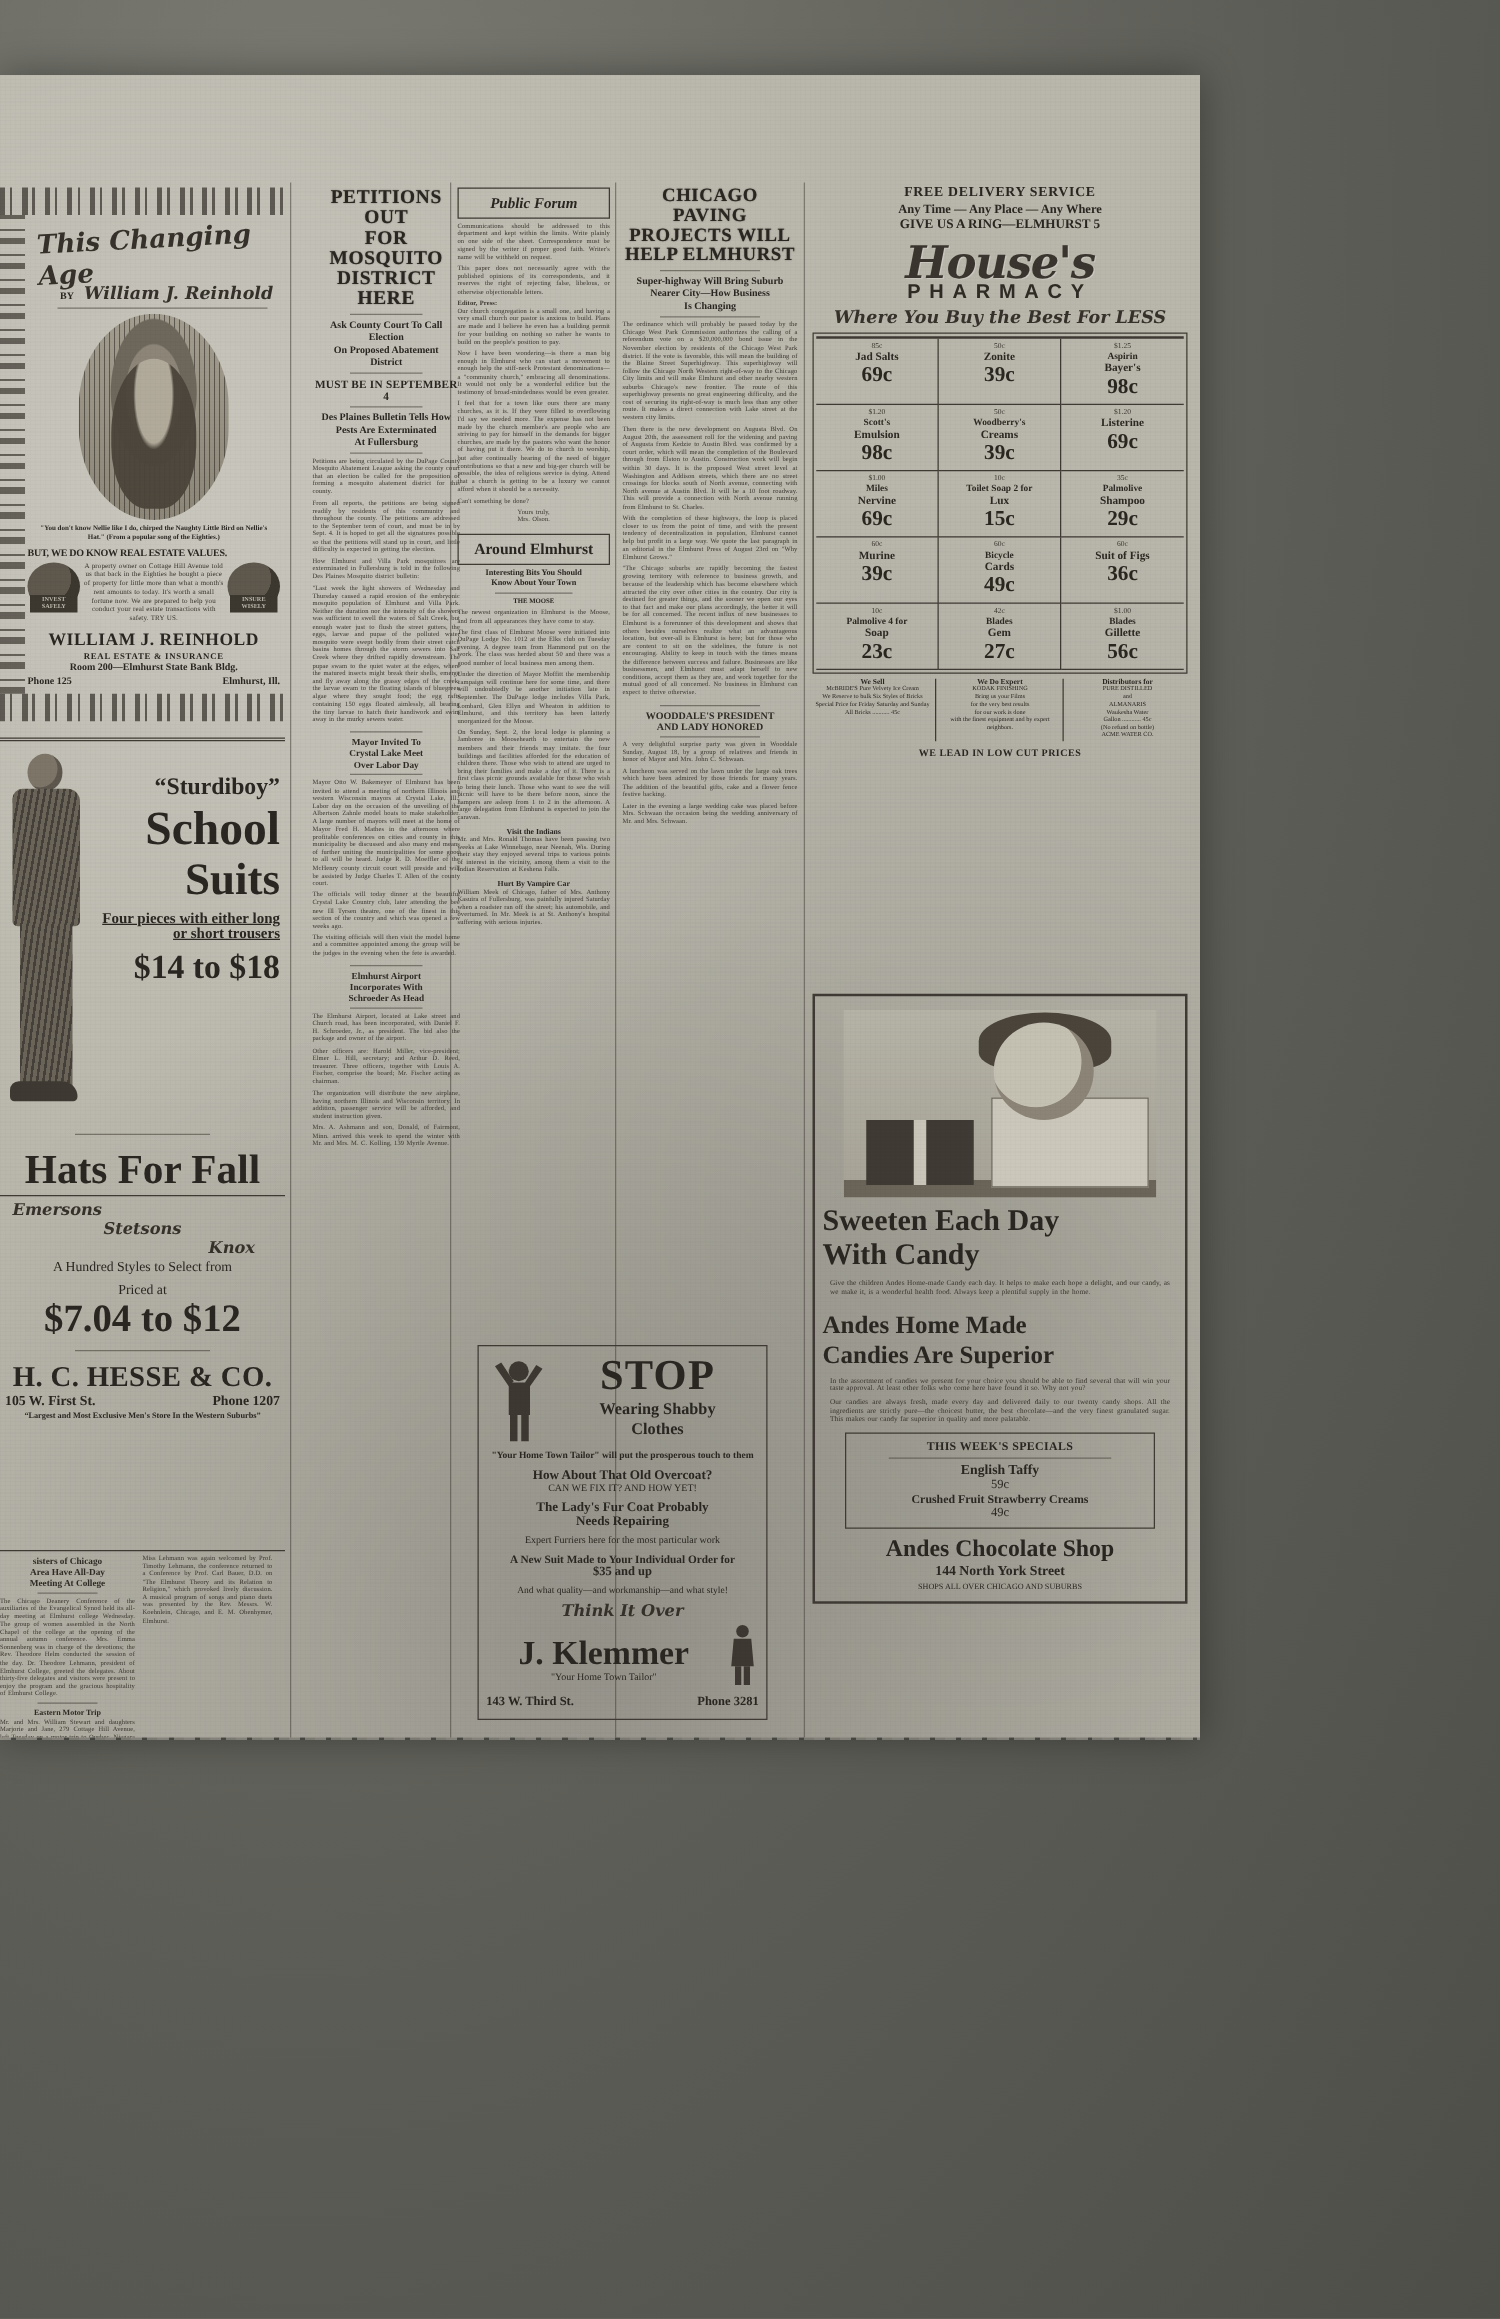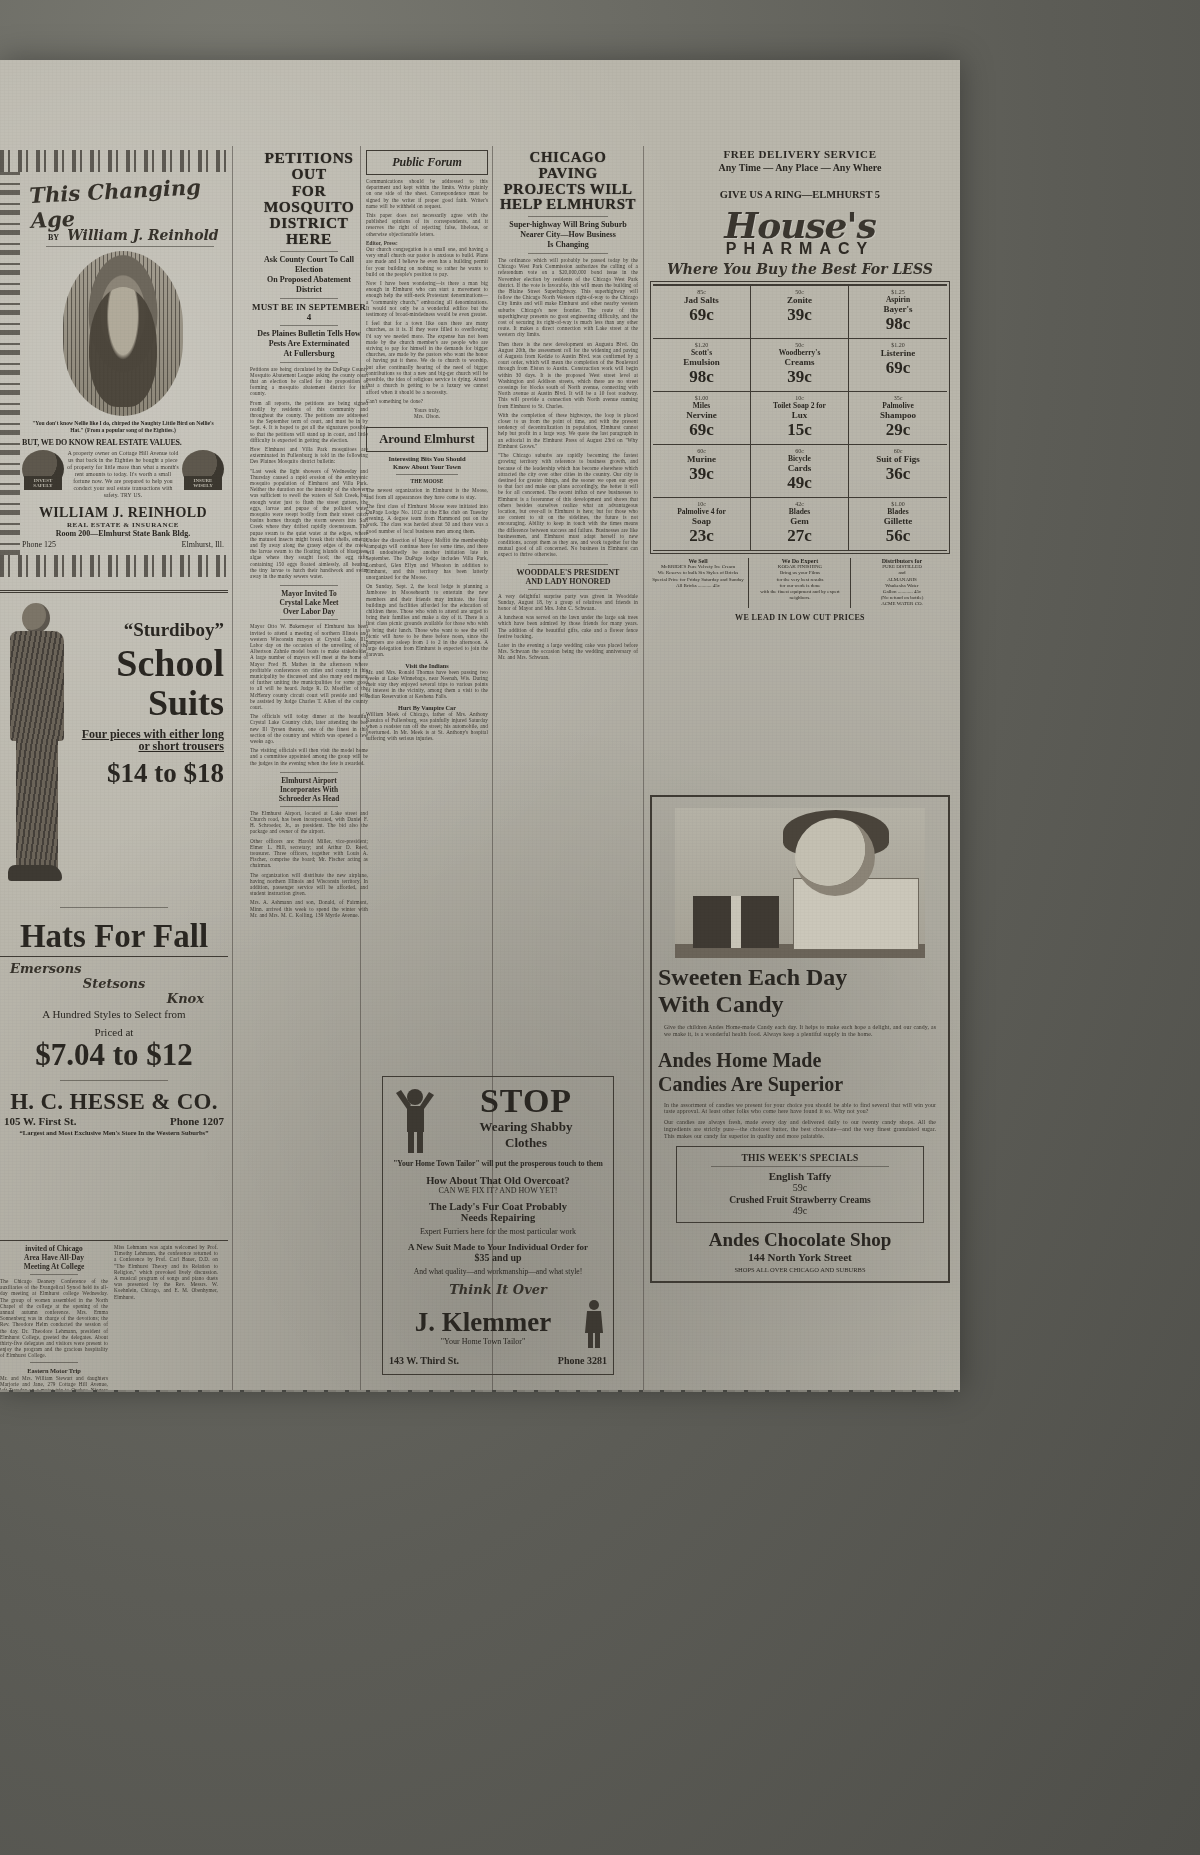--- a/index.html
+++ b/index.html
@@ -160,21 +160,21 @@
           </div>
           <div class="body-text" style="flex:1;font-size:5.6px;line-height:7px;text-align:center;">A property owner on Cottage Hill Avenue told us that back in the Eighties he bought a piece of property for little more than what a month's rent amounts to today. It's worth a small fortune now. We are prepared to help you conduct your real estate transactions with safety.  TRY US.</div>
           <div class="globe">
             <span>INSURE WISELY</span>
           </div>
         </div>
 
         <div class="center b" style="font-size:14px;margin-top:6px;letter-spacing:.4px;">WILLIAM J. REINHOLD</div>
         <div class="center b fs7" style="letter-spacing:.6px;">REAL ESTATE &amp; INSURANCE</div>
         <div class="center b fs8">Room 200—Elmhurst State Bank Bldg.</div>
-        <div style="display:flex;justify-content:space-between;font-size:8px;font-weight:normal;margin-top:1px;">
+        <div style="display:flex;justify-content:space-between;font-size:8px;font-weight:bold;margin-top:1px;">
           <span>Phone 125</span>
           <span>Elmhurst, Ill.</span>
         </div>
       </div>
       <div class="deco"></div>
     </div>
 
     <div class="col" style="left:0;top:530px;width:228px;border-top:3px double #3f3b34;padding-top:4px;">
       <div style="display:flex;">
         <div class="boy">
@@ -211,21 +211,21 @@
       <div style="display:flex;justify-content:space-between;padding:0 4px;font-size:11px;font-weight:bold;">
         <span>105 W. First St.</span>
         <span>Phone 1207</span>
       </div>
       <div class="center b" style="font-size:6.6px;line-height:8px;margin-top:2px;">“Largest and Most Exclusive Men's Store In the Western Suburbs”</div>
     </div>
 
     <div class="col" style="left:0;top:1180px;width:228px;border-top:1px solid #3f3b34;padding-top:3px;">
       <div style="display:flex;gap:6px;">
         <div style="width:108px;">
-          <div class="sub">invited of Chicago</div>
+          <div class="sub">sisters of Chicago</div>
           <div class="sub">Area Have All-Day</div>
           <div class="sub">Meeting At College</div>
           <div class="hrs"></div>
           <div class="body-text">The Chicago Deanery Conference of the auxiliaries of the Evangelical Synod held its all-day meeting at Elmhurst college Wednesday. The group of women assembled in the North Chapel of the college at the opening of the annual autumn conference. Mrs. Emma Sonnenberg was in charge of the devotions; the Rev. Theodore Helm conducted the session of the day. Dr. Theodore Lehmann, president of Elmhurst College, greeted the delegates. About thirty-five delegates and visitors were present to enjoy the program and the gracious hospitality of Elmhurst College.</div>
           <div class="hrs"></div>
           <div class="sub" style="font-size:6.4px">Eastern Motor Trip</div>
           <div class="body-text">Mr. and Mrs. William Stewart and daughters Marjorie and Jane, 279 Cottage Hill Avenue, left Tuesday on a motor trip to Quebec, Niagara Falls and down through Connecticut, where they stopped at a week at Long Island, and returned by way of the Allegheny mountains.</div>
         </div>
         <div style="width:104px;">
           <div class="body-text">Miss Lehmann was again welcomed by Prof. Timothy Lehmann, the conference returned to a Conference by Prof. Carl Bauer, D.D. on "The Elmhurst Theory and its Relation to Religion," which provoked lively discussion. A musical program of songs and piano duets was presented by the Rev. Messrs. W. Koehnlein, Chicago, and E. M. Obenhymer, Elmhurst.</div>
@@ -322,21 +322,21 @@
       <div class="sub" style="font-size:8px">AND LADY HONORED</div>
       <div class="hrs"></div>
       <div class="body-text mt3">A very delightful surprise party was given in Wooddale Sunday, August 18, by a group of relatives and friends in honor of Mayor and Mrs. John C. Schwaan.</div>
       <div class="body-text mt3">A luncheon was served on the lawn under the large oak trees which have been admired by those friends for many years. The addition of the beautiful gifts, cake and a flower fence festive backing.</div>
       <div class="body-text mt3">Later in the evening a large wedding cake was placed before Mrs. Schwaan the occasion being the wedding anniversary of Mr. and Mrs. Schwaan.</div>
     </div>
 
     <div class="col" style="left:650px;top:88px;width:300px;">
       <div class="center b" style="font-size:11px;letter-spacing:.6px;">FREE DELIVERY SERVICE</div>
       <div class="center b" style="font-size:10px;margin-top:2px;">Any Time — Any Place — Any Where</div>
-      <div class="center b" style="font-size:10.5px;margin-top:16px;">GIVE US A RING—ELMHURST 5</div>
+      <div class="center b" style="font-size:10.5px;margin-top:1px;">GIVE US A RING—ELMHURST 5</div>
 
       <div class="pharmlogo" style="margin-top:4px;">House's</div>
       <div class="pharmword" style="margin-top:-6px;">PHARMACY</div>
       <div class="center script" style="font-size:14px;margin-top:3px;">Where You Buy the Best For LESS</div>
 
       <div style="border:1px solid #3f3b34;margin-top:4px;padding:2px;">
         <div class="pricegrid" id="price-grid">
             <div class="pcell">
               <div class="was">85c</div>
               <div class="pname">Jad Salts</div>

